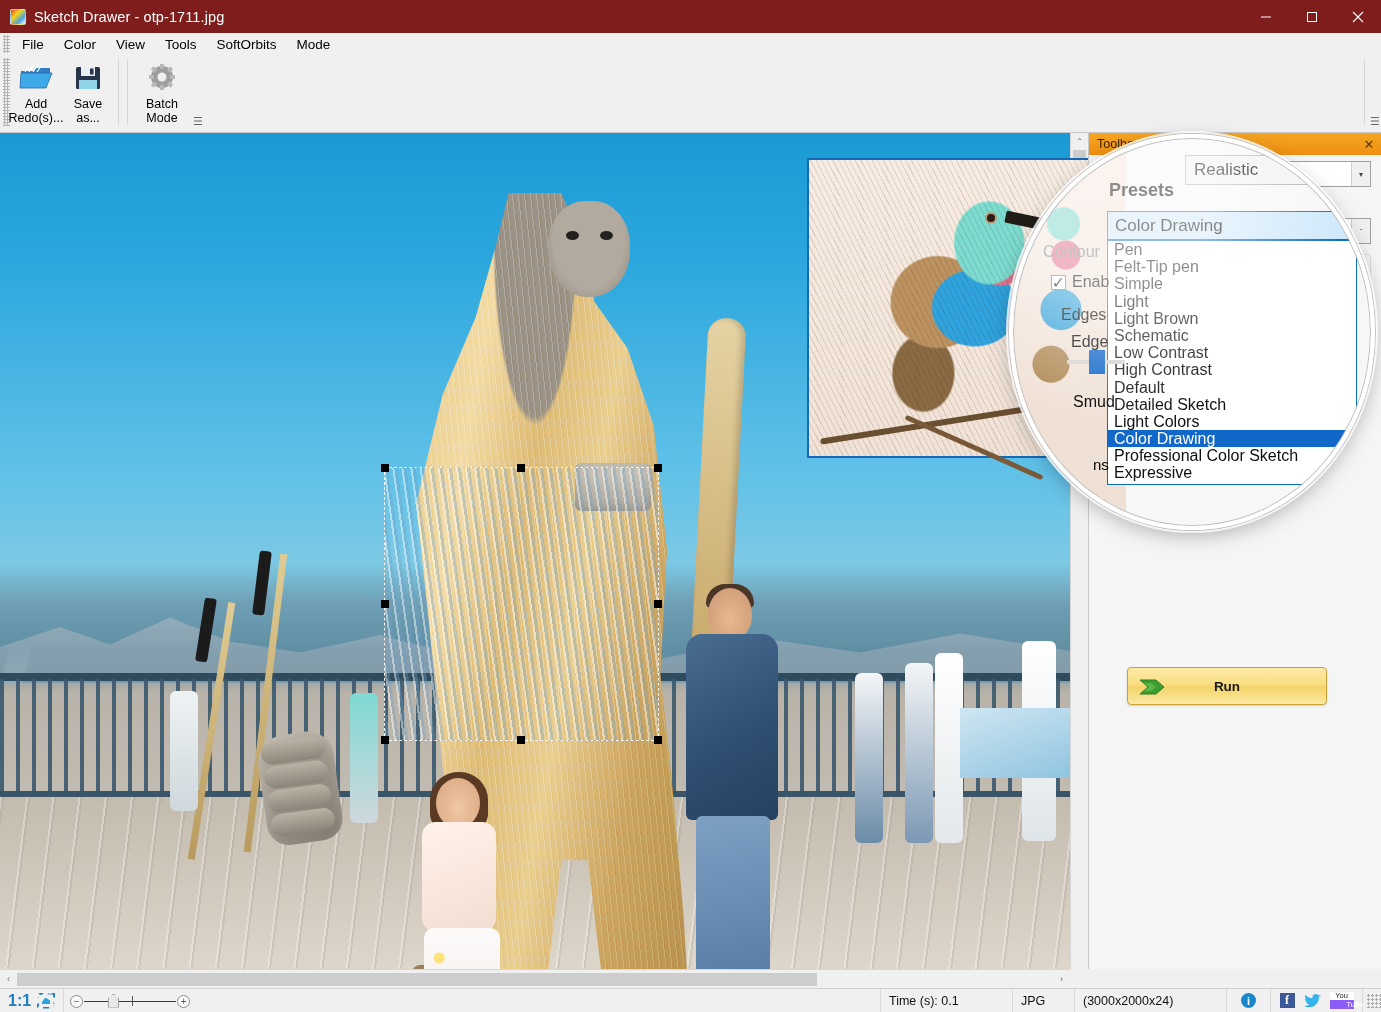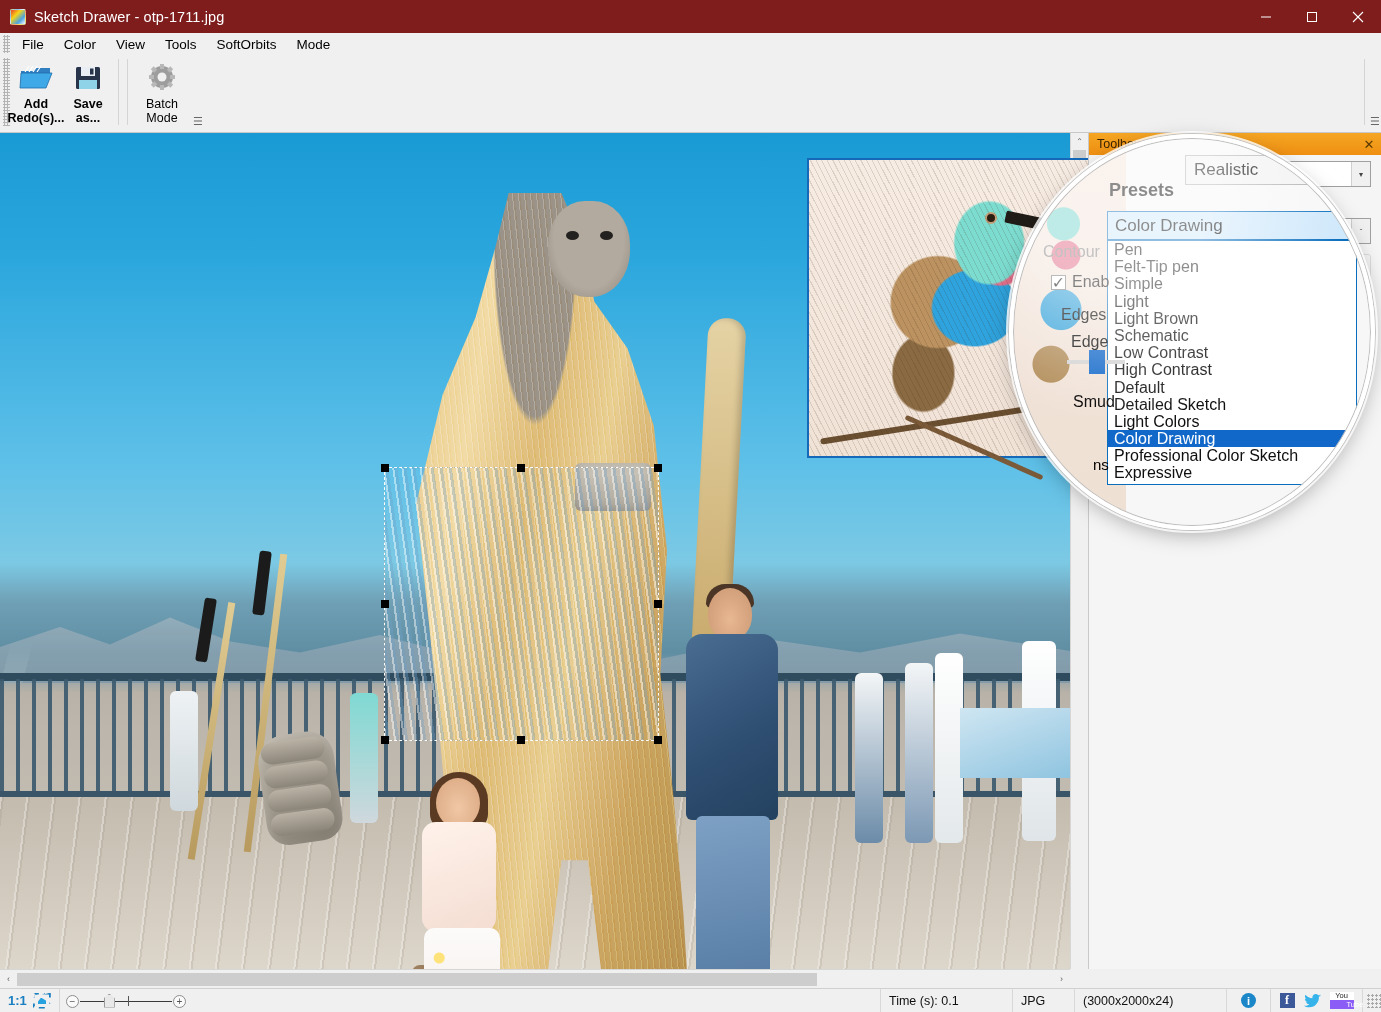--- a/index.html
+++ b/index.html
@@ -63,21 +63,21 @@
     align-items:center; padding-top:6px; cursor:default;
   }
   .tb-btn .ic{ height:34px; display:flex;align-items:center;justify-content:center;}
   .tb-btn .lbl{
     font-size:12.5px; line-height:14px; text-align:center; color:#000; margin-top:2px;
   }
   .tb-btn.disabled .lbl{ color:#9a9a9a;}
   .tb-sep{
     width:1px; height:66px; background:#d4d4d4; margin:4px 4px 0 4px;
   }
-  .tb-group{display:flex;font-weight:bold;}
+  .tb-group{display:flex;}
   #toolbar .flexspacer{flex:1;}
   .tb-btn.wide{width:60px;}
   .tb-overflow{
     align-self:flex-end; margin-bottom:4px; color:#666; font-size:11px;
     width:12px; text-align:center;
   }
 
   
   #canvas-wrap{
     position:absolute; top:133px; left:0; width:1070px; height:836px;
@@ -480,21 +480,21 @@
     display:flex;align-items:center;justify-content:center;
   }
   #zoom-slider .zknob{
     position:absolute; left:38px; top:1px; width:11px;height:14px;
     background:#e8e8e8; border:1px solid #9a9a9a;
     clip-path:polygon(50% 0,100% 34%,100% 100%,0 100%,0 34%);
   }
   #zoom-slider .ztick{
     position:absolute; left:62px; top:3px; width:1px;height:10px;background:#555;
   }
-  .onetoone{ color:#1a7fc1; font-weight:bold; font-size:13px;}
+  .onetoone{ color:#1a7fc1; font-weight:bold; font-size:16px;}
   .fit-ic{
     width:18px;height:16px;border:2px solid #1a7fc1; position:relative; margin-left:6px;
     clip-path:polygon(0 0,6px 0,6px 2px,2px 2px,2px 5px,0 5px,
                       100% 0,100% 5px,16px 5px,16px 2px,12px 2px,12px 0,
                       0 100%,0 11px,2px 11px,2px 14px,6px 14px,6px 100%,
                       100% 100%,12px 100%,12px 14px,16px 14px,16px 11px,100% 11px);
   }
   .fit-ic i{position:absolute;left:3px;top:3px;right:3px;bottom:3px;background:#29a3e0;}
   .info-ic{
     width:15px;height:15px;border-radius:50%;background:#1b87c9;color:#fff;
@@ -744,20 +744,30 @@
       </div>
       <div class="sub-label">Stroke thickness</div>
       <div class="slider">
         <div class="track"></div>
         <div class="knob" style="left:0px;"></div>
       </div>
     </div>
 
     <div class="hr"></div>
 
+    <div id="run-btn">
+      <span class="rarrow">
+        <svg width="40" height="22" viewBox="0 0 40 22">
+          <path d="M2 4 L18 4 L26 11 L18 18 L2 18 L10 11 Z" fill="#3d9e2f"></path>
+          <path d="M2 4 L18 4 L26 11 L18 18 L2 18 L10 11 Z" fill="none" stroke="#2f7d24" stroke-width="1"></path>
+          <path d="M6 7 L13 7 L18 11 L13 15 L6 15 L11 11 Z" fill="#58b845"></path>
+        </svg>
+      </span>
+      <span class="rlabel">Run</span>
+    </div>
   </div>
 </div>
 
 <div id="lens">
   <div class="lens-inner">
     <div class="bird"></div>
 
     <div class="real-combo">
       <span>Realistic</span>
     </div>

